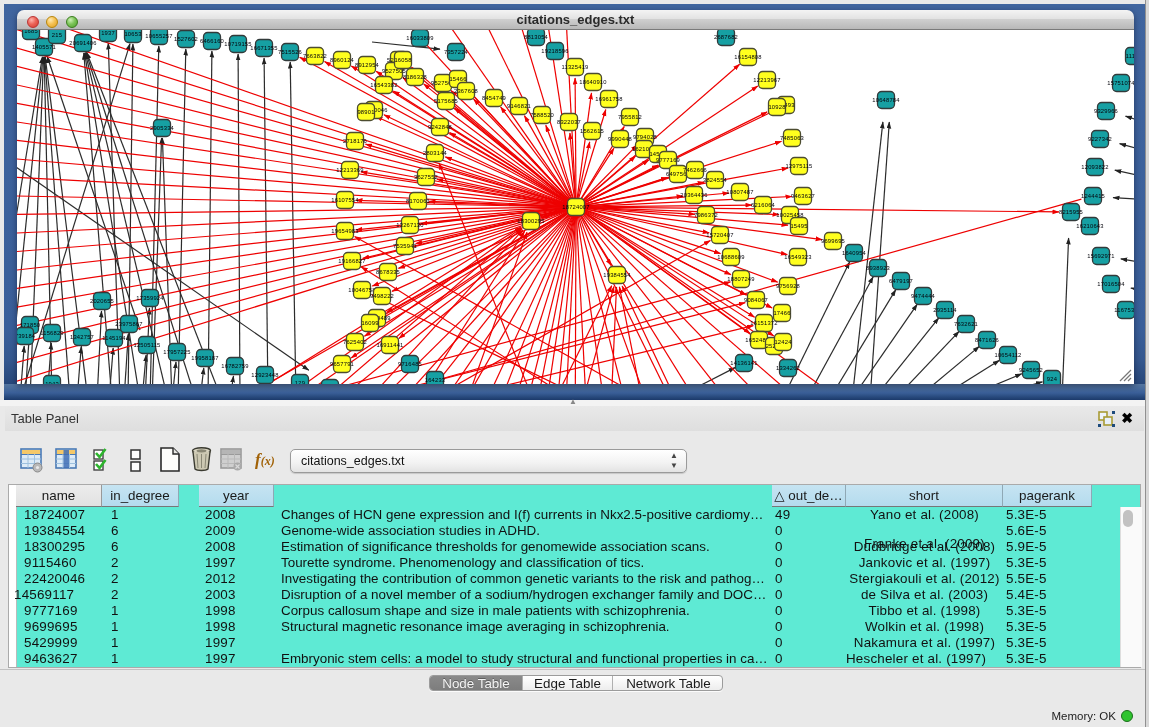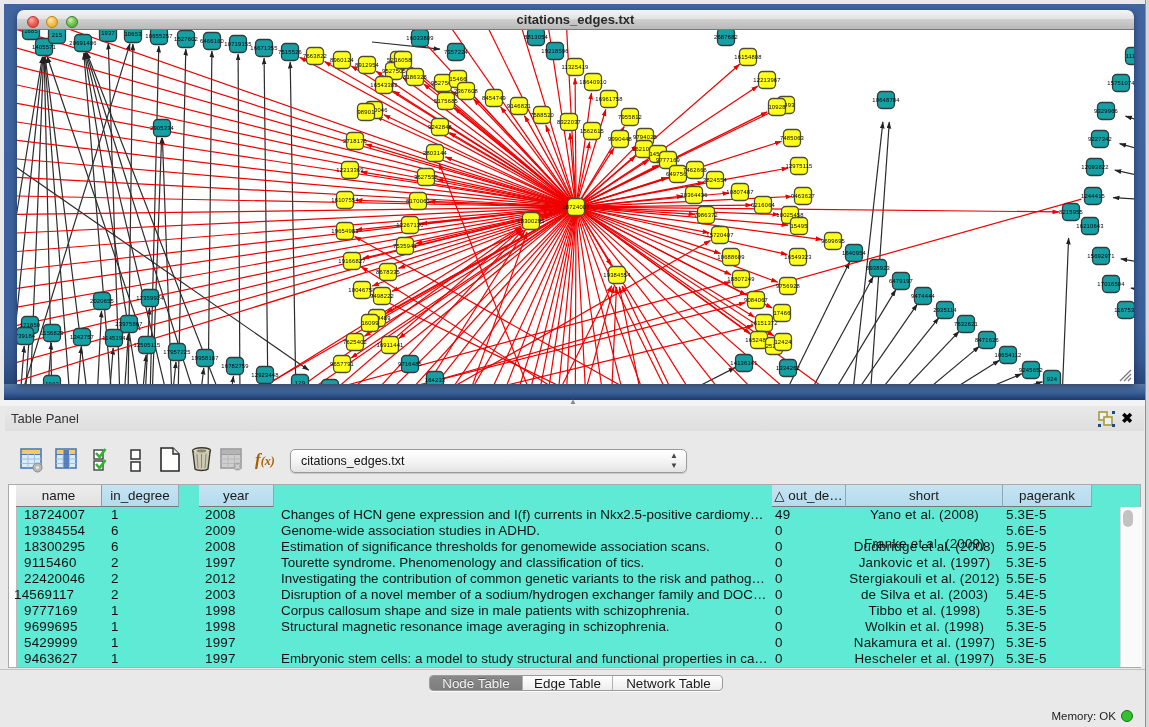--- a/index.html
+++ b/index.html
@@ -716,21 +716,21 @@
 <span class="c" style="left:766px;width:68px;">0</span>
 <span class="c" style="left:837px;width:157px;text-align:center;">Nakamura et al. (1997)</span>
 <span class="c" style="left:997px;width:86px;">5.3E‑5</span>
 </div>
 <div class="row" style="left:0;top:166px;width:1131px;">
 <span class="c" style="left:15px;width:80px;">9463627</span>
 <span class="c" style="left:102px;width:80px;">1</span>
 <span class="c" style="left:196px;width:60px;">1997</span>
 <span class="c t" style="left:272px;width:488px;">Embryonic stem cells: a model to study structural and functional properties in ca…</span>
 <span class="c" style="left:766px;width:68px;">0</span>
-<span class="c" style="left:837px;width:157px;text-align:center;">Hescheler et al. (1997)</span>
+<span class="c" style="left:837px;width:157px;">Hescheler et al. (1997)</span>
 <span class="c" style="left:997px;width:86px;">5.3E‑5</span>
 </div>
 <div class="abs" style="left:1111px;top:22px;width:21px;height:160px;background:#fafafa;border-left:1px solid #ddd;"></div>
 <div class="abs" style="left:1114px;top:25px;width:10px;height:17px;background:#c2c2c2;border-radius:5px;"></div>
 </div>
 <div id="tabs" class="abs">
   <div class="seg sel" style="left:0;width:92px;">Node Table</div>
   <div class="seg" style="left:92px;width:90px;border-left:1px solid #b0b0b0;box-sizing:border-box;">Edge Table</div>
   <div class="seg" style="left:182px;width:112px;border-left:1px solid #b0b0b0;box-sizing:border-box;">Network Table</div>
 </div>

